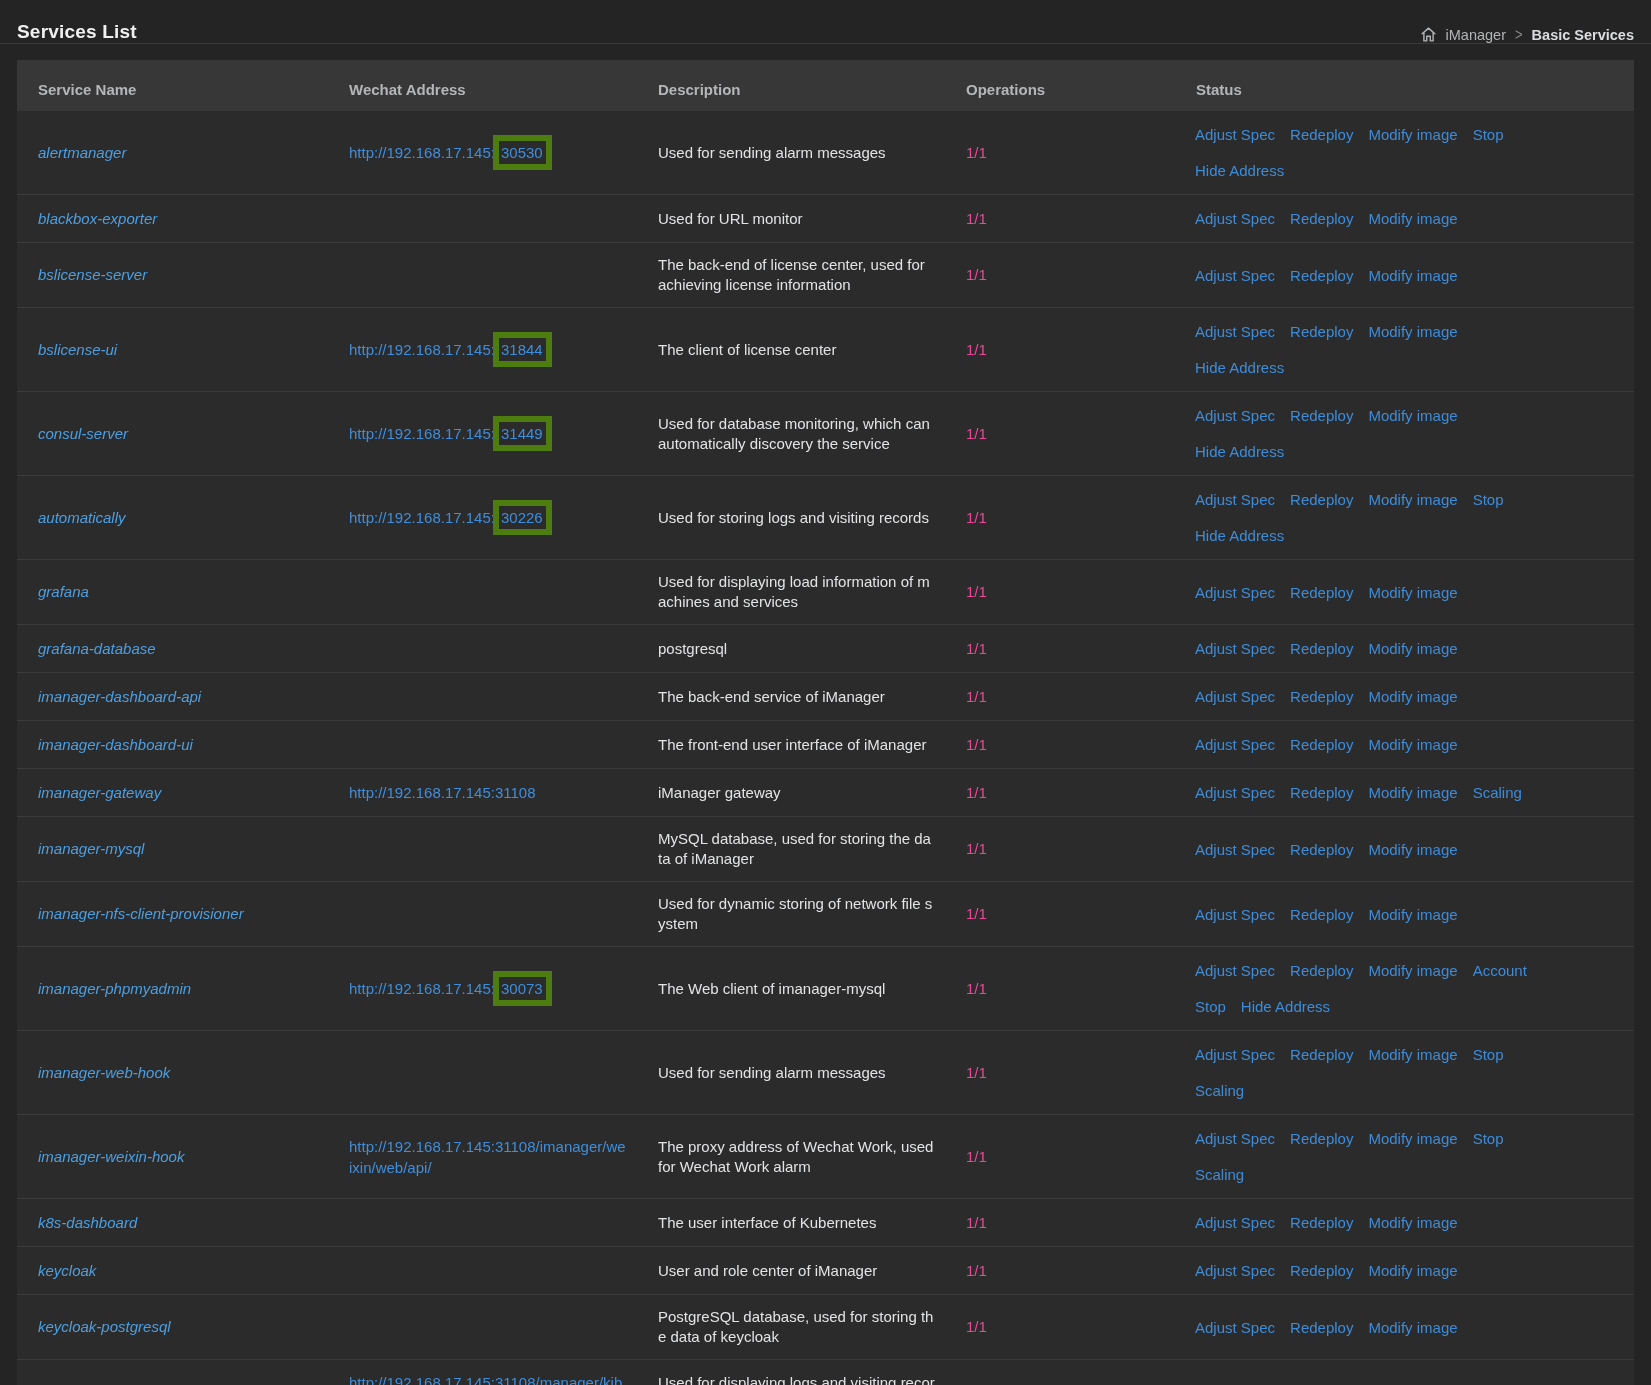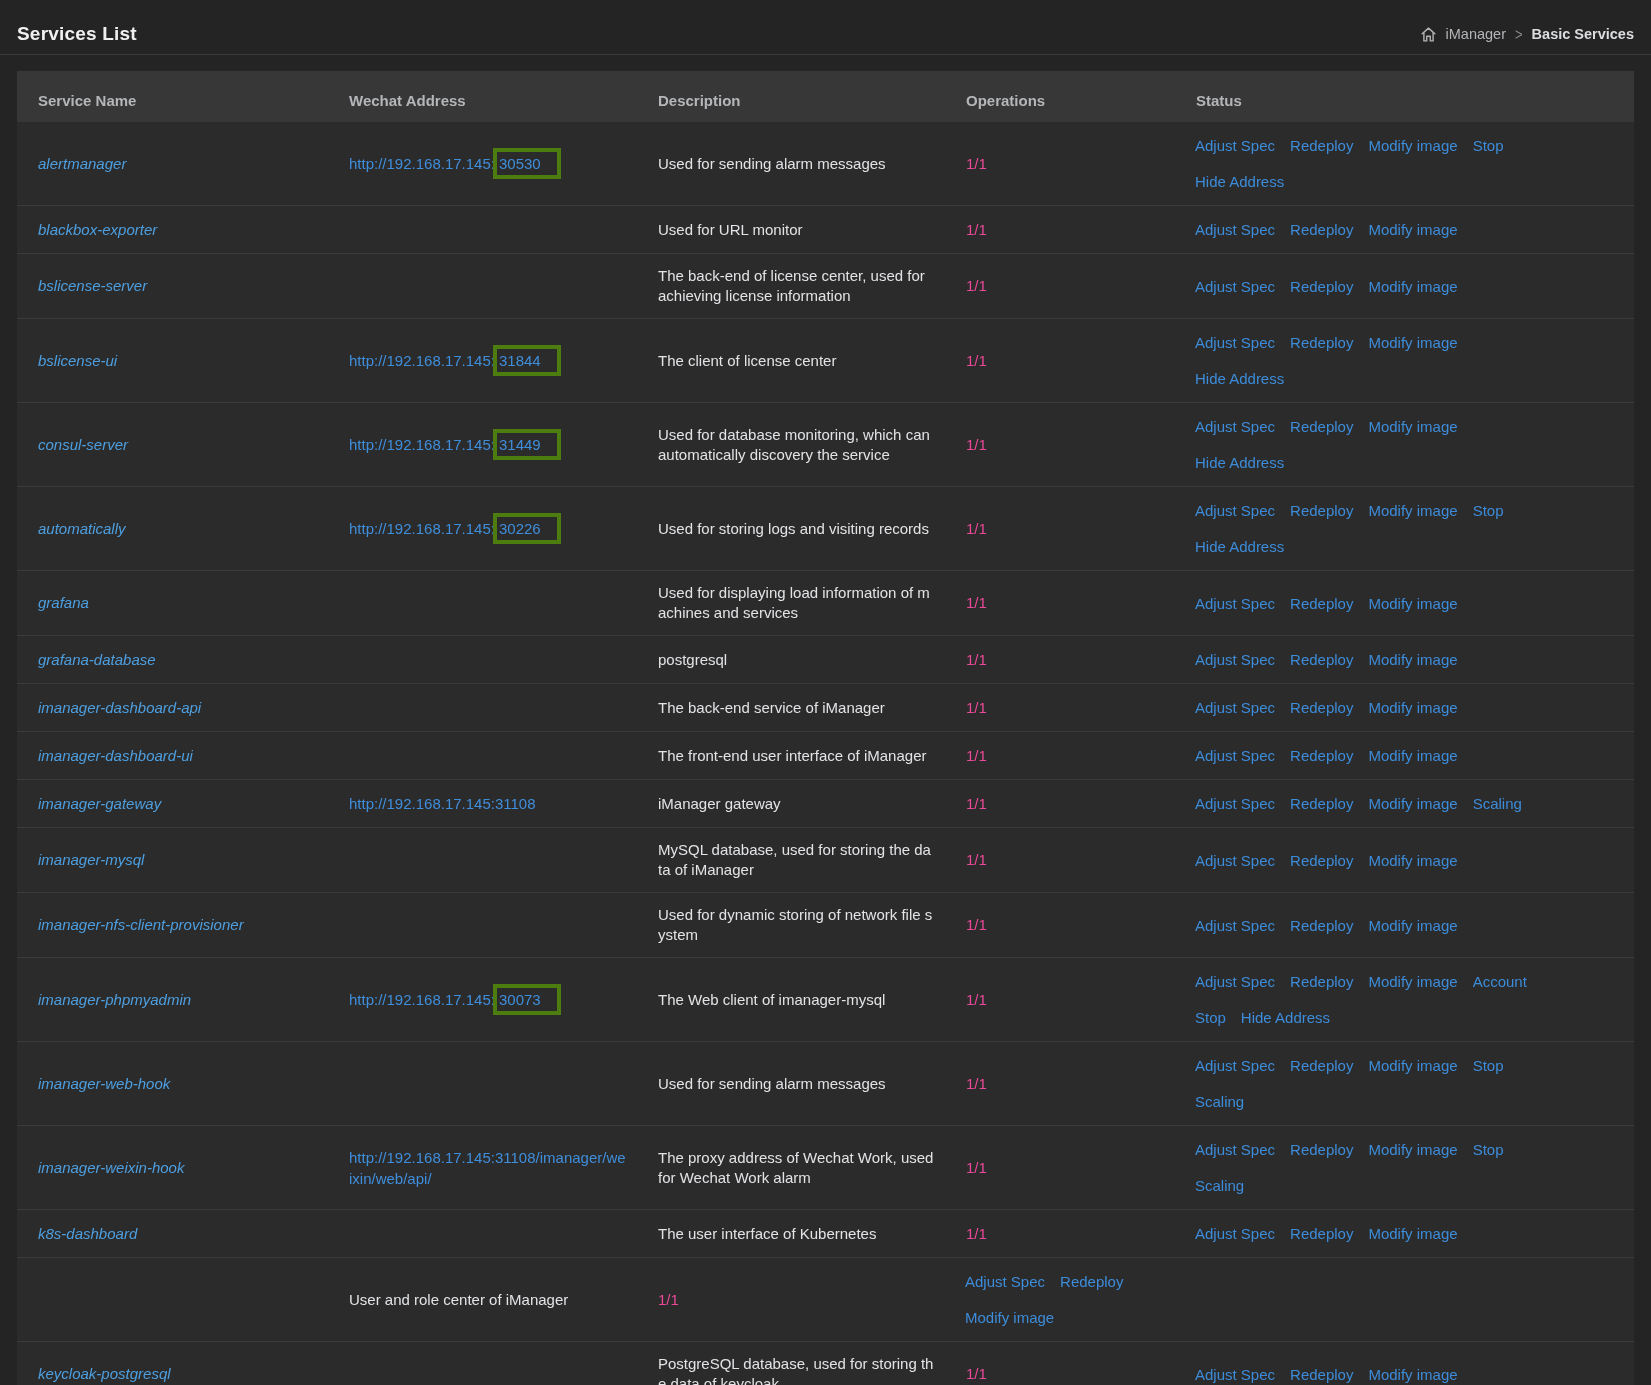--- a/index.html
+++ b/index.html
@@ -3,22 +3,22 @@
 <meta charset="utf-8">
 <style>
   * { margin: 0; padding: 0; box-sizing: border-box; }
   html, body { background: #242425; }
   body {
     width: 1651px; min-height: 1385px;
     font-family: "Liberation Sans", "DejaVu Sans", sans-serif;
     color: #e0e1e3; font-size: 15px;
   }
   .page-header {
-    display: flex; align-items: center; justify-content: space-between;
-    padding: 14px 17px 0 17px; height: 55px;
+    display: flex; align-items: flex-end; justify-content: space-between;
+    padding: 14px 17px 0 17px; height: 44px;
     border-bottom: 1px solid #3a3a3b;
   }
   .page-title { font-size: 19px; font-weight: bold; color: #f0f0f1; letter-spacing: .2px; }
   .breadcrumb { display: flex; align-items: center; gap: 9px; font-size: 14.5px; color: #b3b4b6; }
   .breadcrumb .home { display: inline-flex; align-items: center; cursor: pointer; }
   .breadcrumb a { color: #b3b4b6; text-decoration: none; cursor: pointer; }
   .breadcrumb .sep { color: #8b8c8e; font-size: 13px; transform: scaleY(1.25); display: inline-block; }
   .breadcrumb .current { color: #dcdddf; font-weight: bold; }
 
   .table-wrap { margin: 16px 17px 0 17px; }
@@ -33,22 +33,22 @@
     background: #373737; border-bottom: none;
   }
   .cell { padding: 12px 10px 12px 21px; line-height: 20px; }
   .header .cell { font-weight: bold; color: #b4b6b9; font-size: 15px; padding-top: 20px; padding-bottom: 11px; }
   .row { min-height: 47px; }
   .cell.name a { color: #4d9fe0; text-decoration: none; cursor: pointer; font-style: italic; }
   .cell.addr { word-break: break-all; max-width: 309px; }
   .cell.addr a { color: #3f8edb; text-decoration: none; cursor: pointer; line-height: 21px; }
   .port-box {
     display: inline-block;
-    border: 4px solid #4d7c0f;
-    padding: 1px 16px 1px 2px;
+    border: 6px solid #4d7c0f;
+    padding: 1px 3px 1px 2px;
     margin: -3px 0 -3px -2px;
   }
   .cell.desc { word-break: break-all; color: #e2e3e5; }
   .cell.status { color: #ec4899; }
   .cell.ops { padding-left: 20px; }
   .ops-inner {
     display: flex; flex-wrap: wrap; column-gap: 15px; row-gap: 13px;
     max-width: 345px; line-height: 23px;
   }
   .ops-inner a { color: #3d8cd9; text-decoration: none; cursor: pointer; white-space: nowrap; }
@@ -326,20 +326,21 @@
     <div class="cell ops">
           <div class="ops-inner">
             <a>Adjust Spec</a>
             <a>Redeploy</a>
             <a>Modify image</a>
           </div>
         </div>
   </div>
 
   <div class="grid-row row">
+    <div class="cell name"><a>keycloak</a></div>
     <div class="cell addr"></div>
     <div class="cell desc">User and role center of iManager</div>
     <div class="cell status">1/1</div>
     <div class="cell ops">
           <div class="ops-inner">
             <a>Adjust Spec</a>
             <a>Redeploy</a>
             <a>Modify image</a>
           </div>
         </div>

